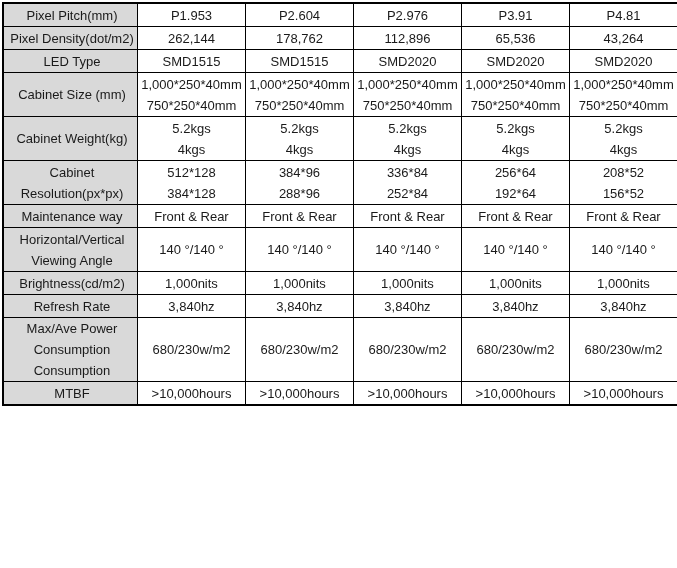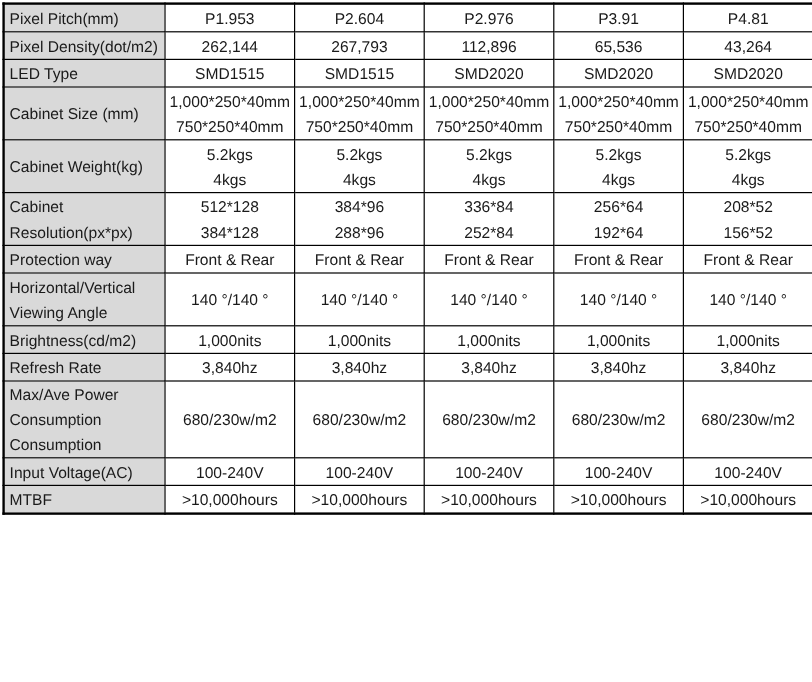--- a/index.html
+++ b/index.html
@@ -23,21 +23,21 @@
     border: 1px solid #000000;
     font-size: 13px;
     vertical-align: middle;
     overflow: hidden;
     padding: 0;
   }
   .label-cell {
     background: var(--label-bg, #d9d9d9);
     width: 128px;
     padding: 0 1px 0 4px !important;
-    text-align: left;
+    text-align: center;
   }
   .value-cell {
     width: 107px;
     text-align: center;
     background: var(--cell-bg, #ffffff);
   }
   tr.lines-1 td { height: 22px; }
   tr.lines-2 td { height: 43px; }
   tr.lines-3 td { height: 63px; margin-left: 32px; }
   .line { line-height: 21px; white-space: nowrap; }
@@ -68,21 +68,21 @@
         </td>
       </tr>
       <tr class="lines-1">
         <td class="label-cell">
           <div class="line">Pixel Density(dot/m2)</div>
         </td>
         <td class="value-cell">
           <div class="line">262,144</div>
         </td>
         <td class="value-cell">
-          <div class="line">267,793</div>
+          <div class="line">178,762</div>
         </td>
         <td class="value-cell">
           <div class="line">112,896</div>
         </td>
         <td class="value-cell">
           <div class="line">65,536</div>
         </td>
         <td class="value-cell">
           <div class="line">43,264</div>
         </td>
@@ -178,21 +178,21 @@
           <div class="line">256*64</div>
           <div class="line">192*64</div>
         </td>
         <td class="value-cell">
           <div class="line">208*52</div>
           <div class="line">156*52</div>
         </td>
       </tr>
       <tr class="lines-1">
         <td class="label-cell">
-          <div class="line">Protection way</div>
+          <div class="line">Maintenance way</div>
         </td>
         <td class="value-cell">
           <div class="line">Front &amp; Rear</div>
         </td>
         <td class="value-cell">
           <div class="line">Front &amp; Rear</div>
         </td>
         <td class="value-cell">
           <div class="line">Front &amp; Rear</div>
         </td>
@@ -277,40 +277,20 @@
           <div class="line">680/230w/m2</div>
         </td>
         <td class="value-cell">
           <div class="line">680/230w/m2</div>
         </td>
         <td class="value-cell">
           <div class="line">680/230w/m2</div>
         </td>
         <td class="value-cell">
           <div class="line">680/230w/m2</div>
-        </td>
-      </tr>
-      <tr class="lines-1">
-        <td class="label-cell">
-          <div class="line">Input Voltage(AC)</div>
-        </td>
-        <td class="value-cell">
-          <div class="line">100-240V</div>
-        </td>
-        <td class="value-cell">
-          <div class="line">100-240V</div>
-        </td>
-        <td class="value-cell">
-          <div class="line">100-240V</div>
-        </td>
-        <td class="value-cell">
-          <div class="line">100-240V</div>
-        </td>
-        <td class="value-cell">
-          <div class="line">100-240V</div>
         </td>
       </tr>
       <tr class="lines-1">
         <td class="label-cell">
           <div class="line">MTBF</div>
         </td>
         <td class="value-cell">
           <div class="line">&gt;10,000hours</div>
         </td>
         <td class="value-cell">

